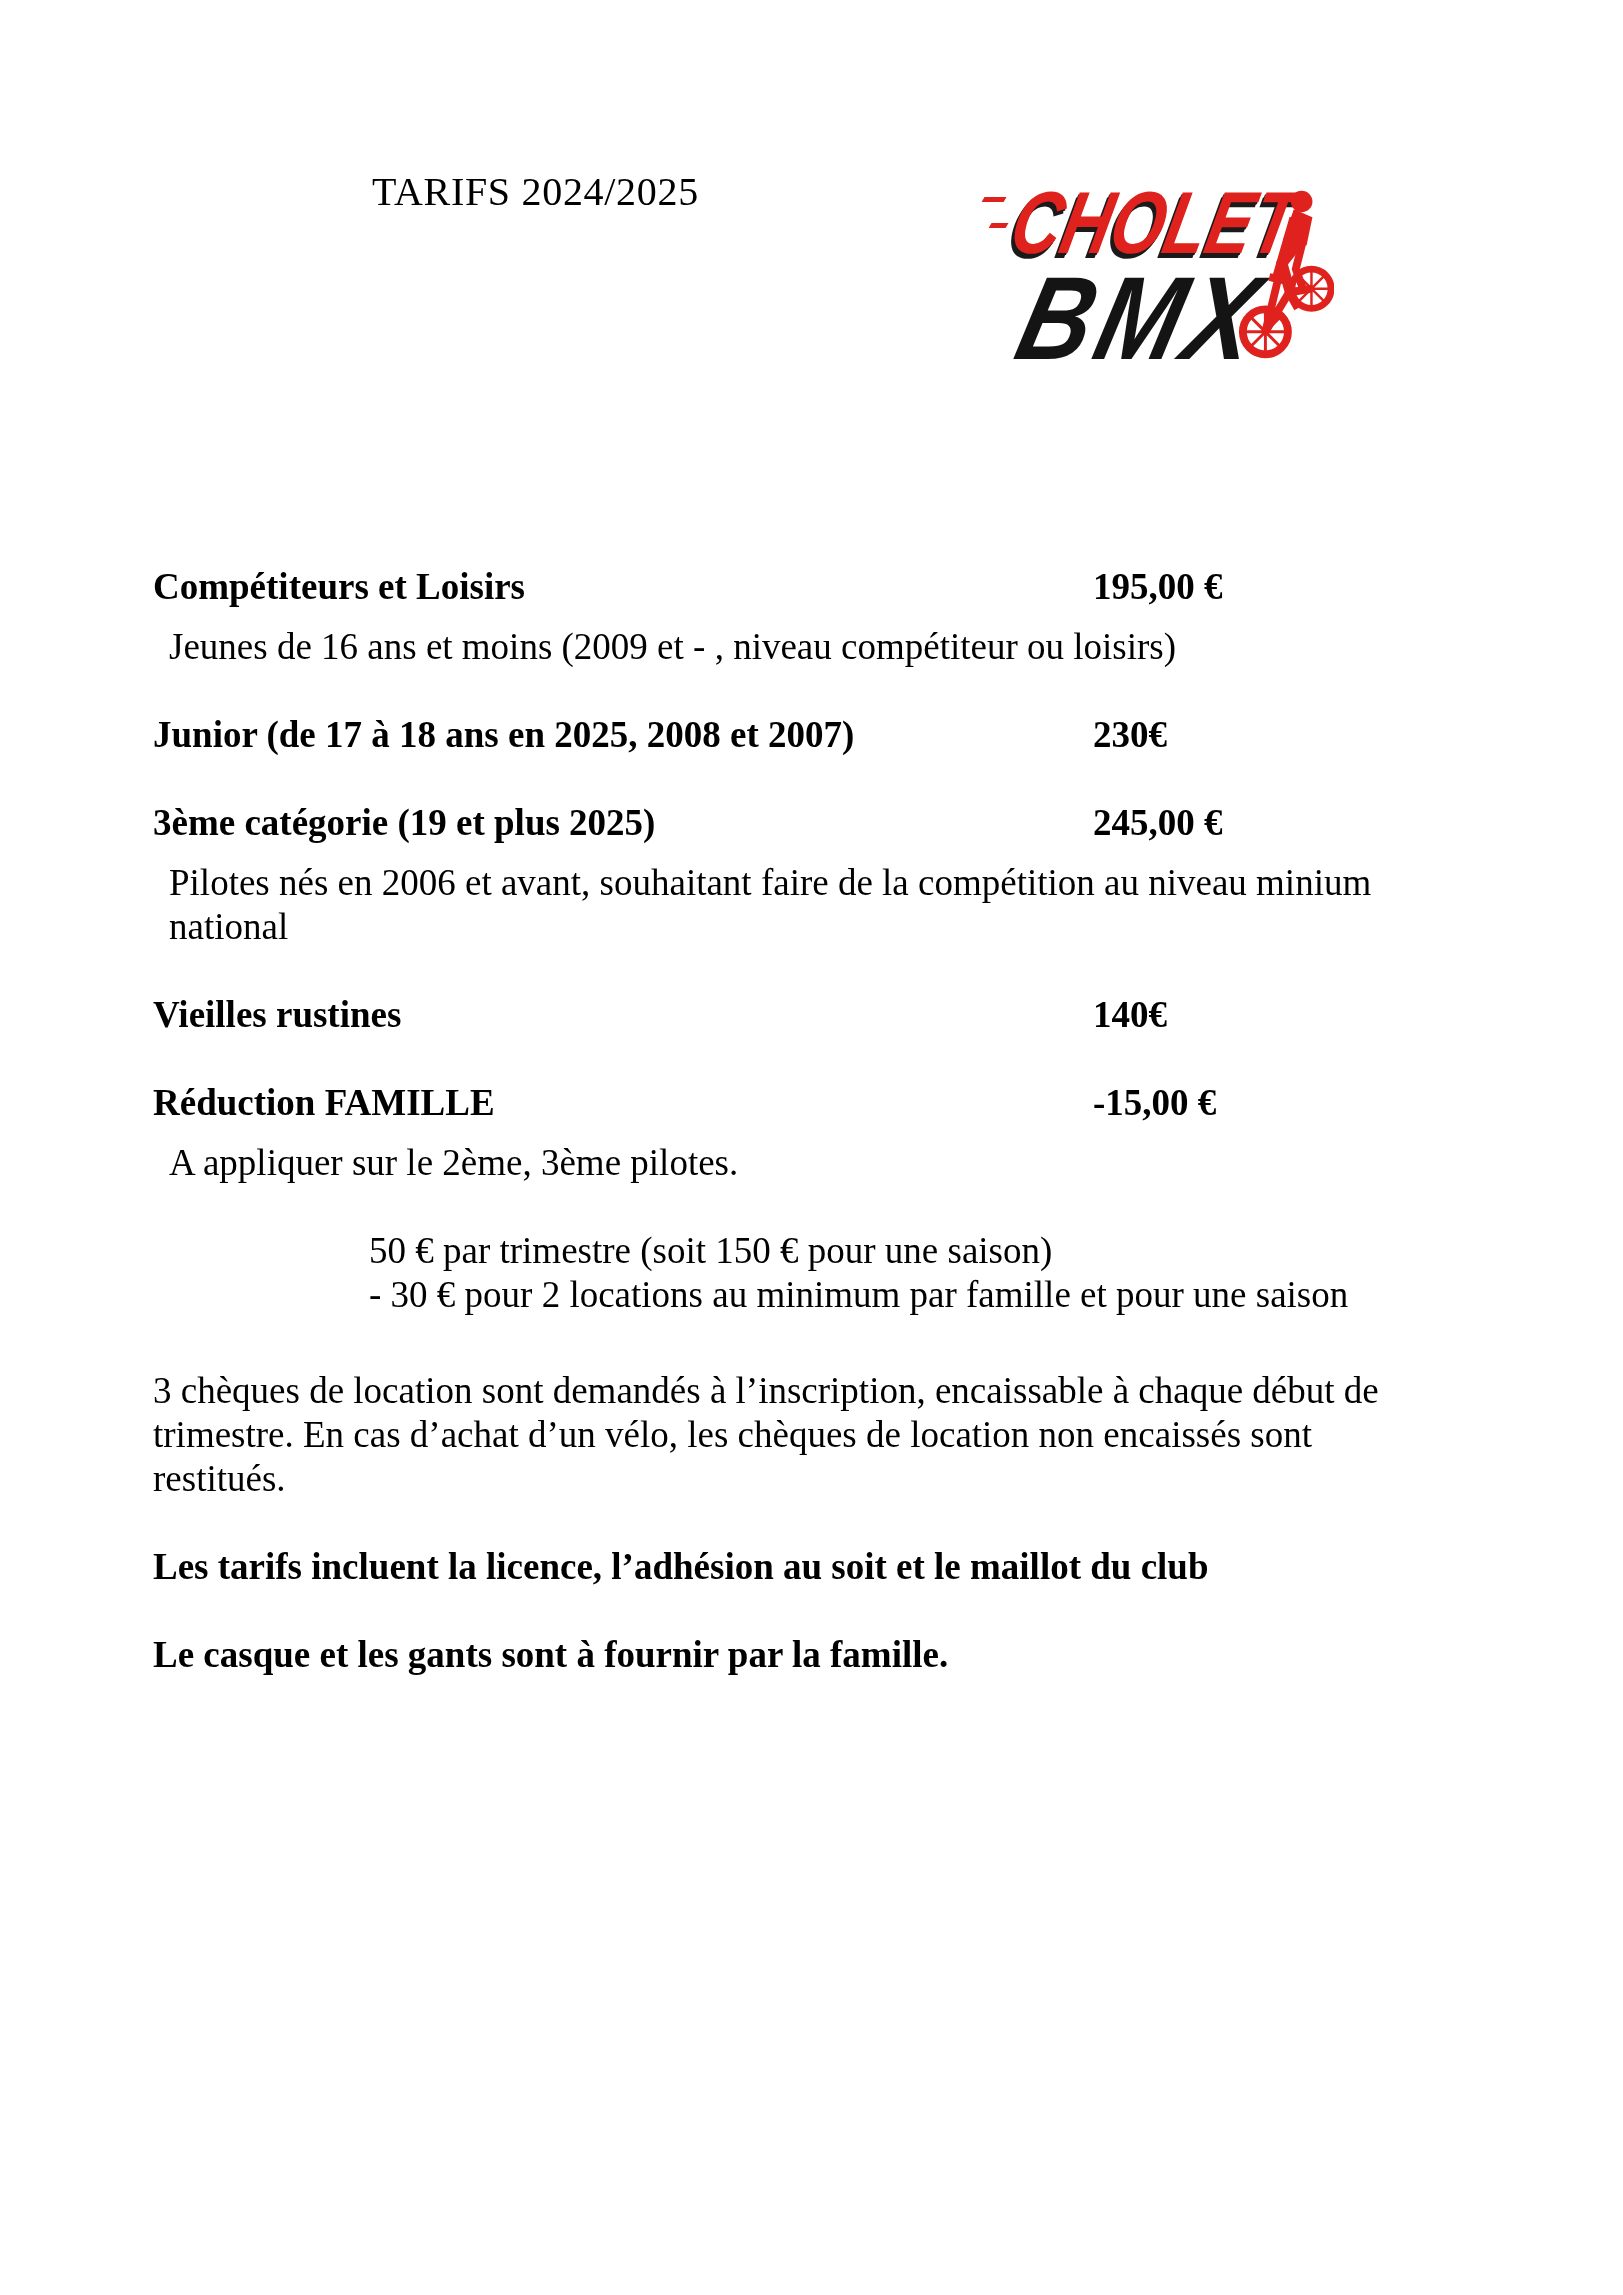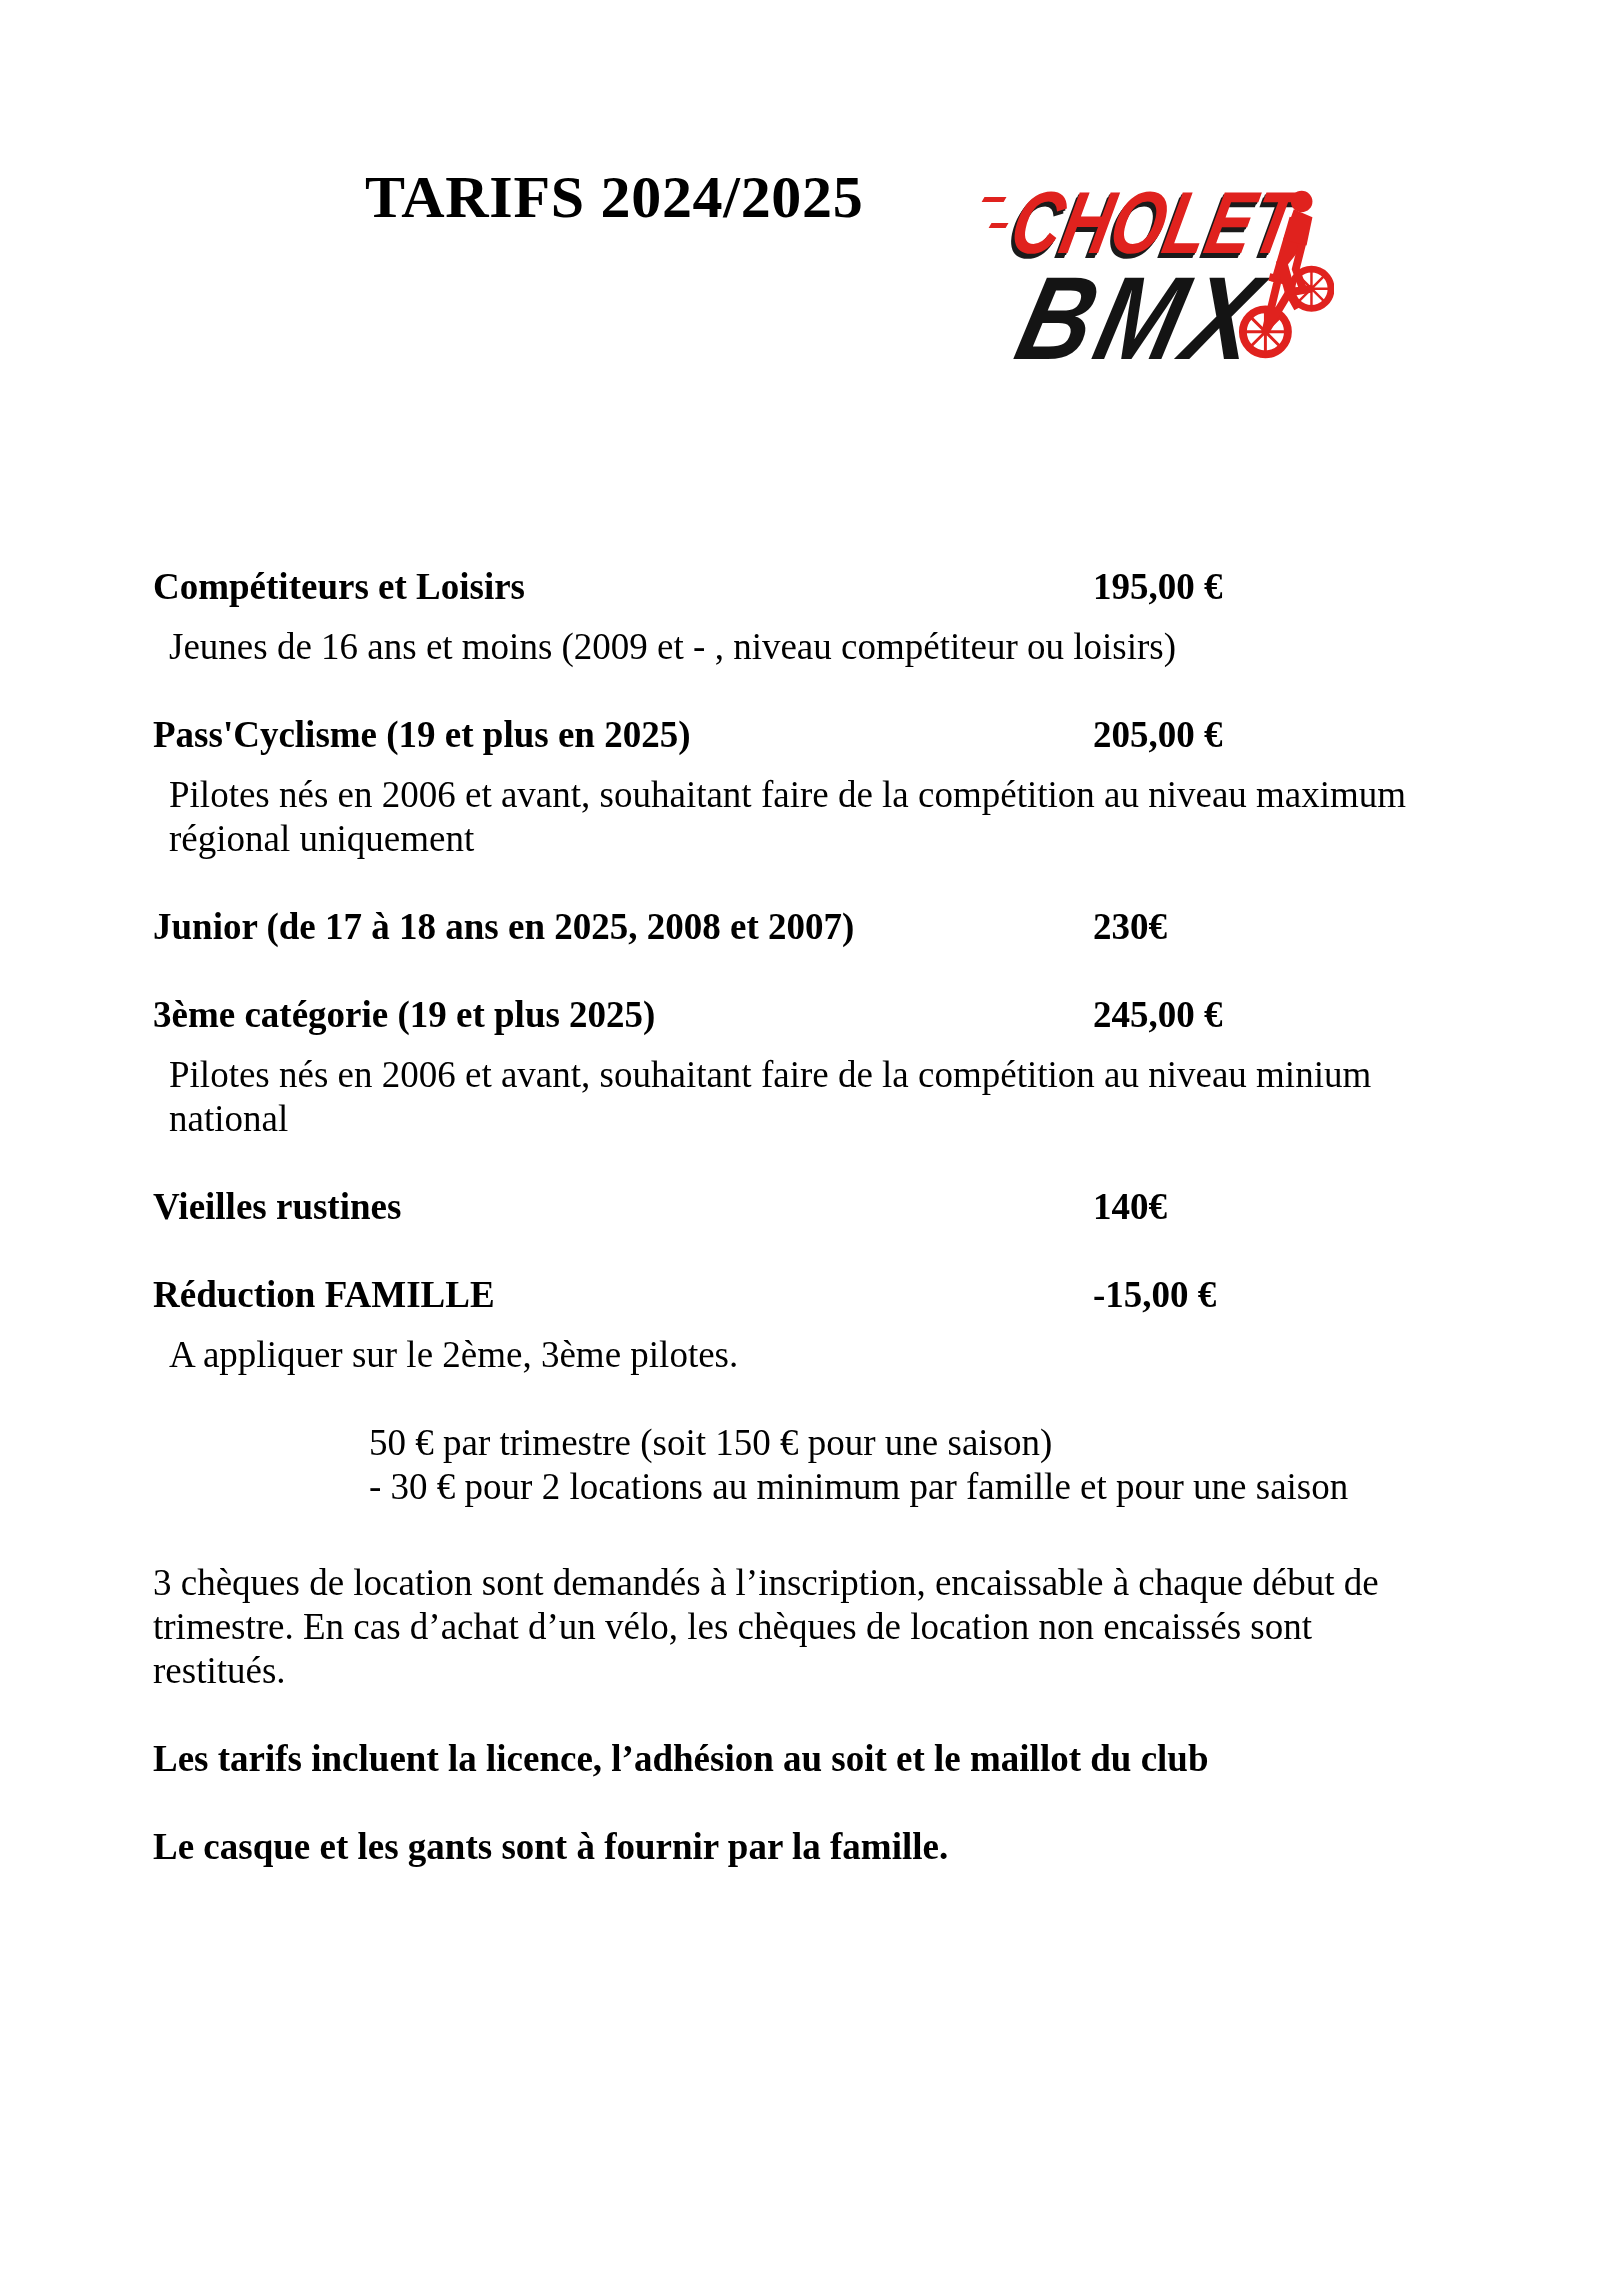--- a/index.html
+++ b/index.html
@@ -15,24 +15,24 @@
     overflow: hidden;
     font-family: "Liberation Serif", serif;
     color: #000000;
   }
 
   
   .doc-title {
     position: absolute;
     left: 357px;
     top: 153px;
-    margin: 8px;
-    font-size: 60px;
+    margin: 15px;
+    font-size: 40px;
     line-height: 1.2;
-    font-weight: bold;
+    font-weight: normal;
     letter-spacing: 0.7px;
     white-space: nowrap;
   }
 
   
   .logo {
     position: absolute;
     left: 1000px;
     top: 175px;
     width: 334px;
@@ -156,25 +156,20 @@
   </div>
 
   <section class="content">
 
     <div>
         <div class="item">
           <div class="row"><span class="iname">Compétiteurs et Loisirs</span><span class="price">195,00 €</span></div>
           <p class="desc">Jeunes de 16 ans et moins (2009 et - , niveau compétiteur ou loisirs)</p>
         </div>
         <div class="item">
-          <div class="row"><span class="iname">Pass'Cyclisme (19 et plus en 2025)</span><span class="price">205,00 €</span></div>
-          <p class="desc">Pilotes nés en 2006 et avant, souhaitant faire de la compétition au niveau maximum
-régional uniquement</p>
-        </div>
-        <div class="item">
           <div class="row"><span class="iname">Junior (de 17 à 18 ans en 2025, 2008 et 2007)</span><span class="price">230€</span></div>
         </div>
         <div class="item">
           <div class="row"><span class="iname">3ème catégorie (19 et plus 2025)</span><span class="price">245,00 €</span></div>
           <p class="desc">Pilotes nés en 2006 et avant, souhaitant faire de la compétition au niveau minium
 national</p>
         </div>
         <div class="item">
           <div class="row"><span class="iname">Vieilles rustines</span><span class="price">140€</span></div>
         </div>

